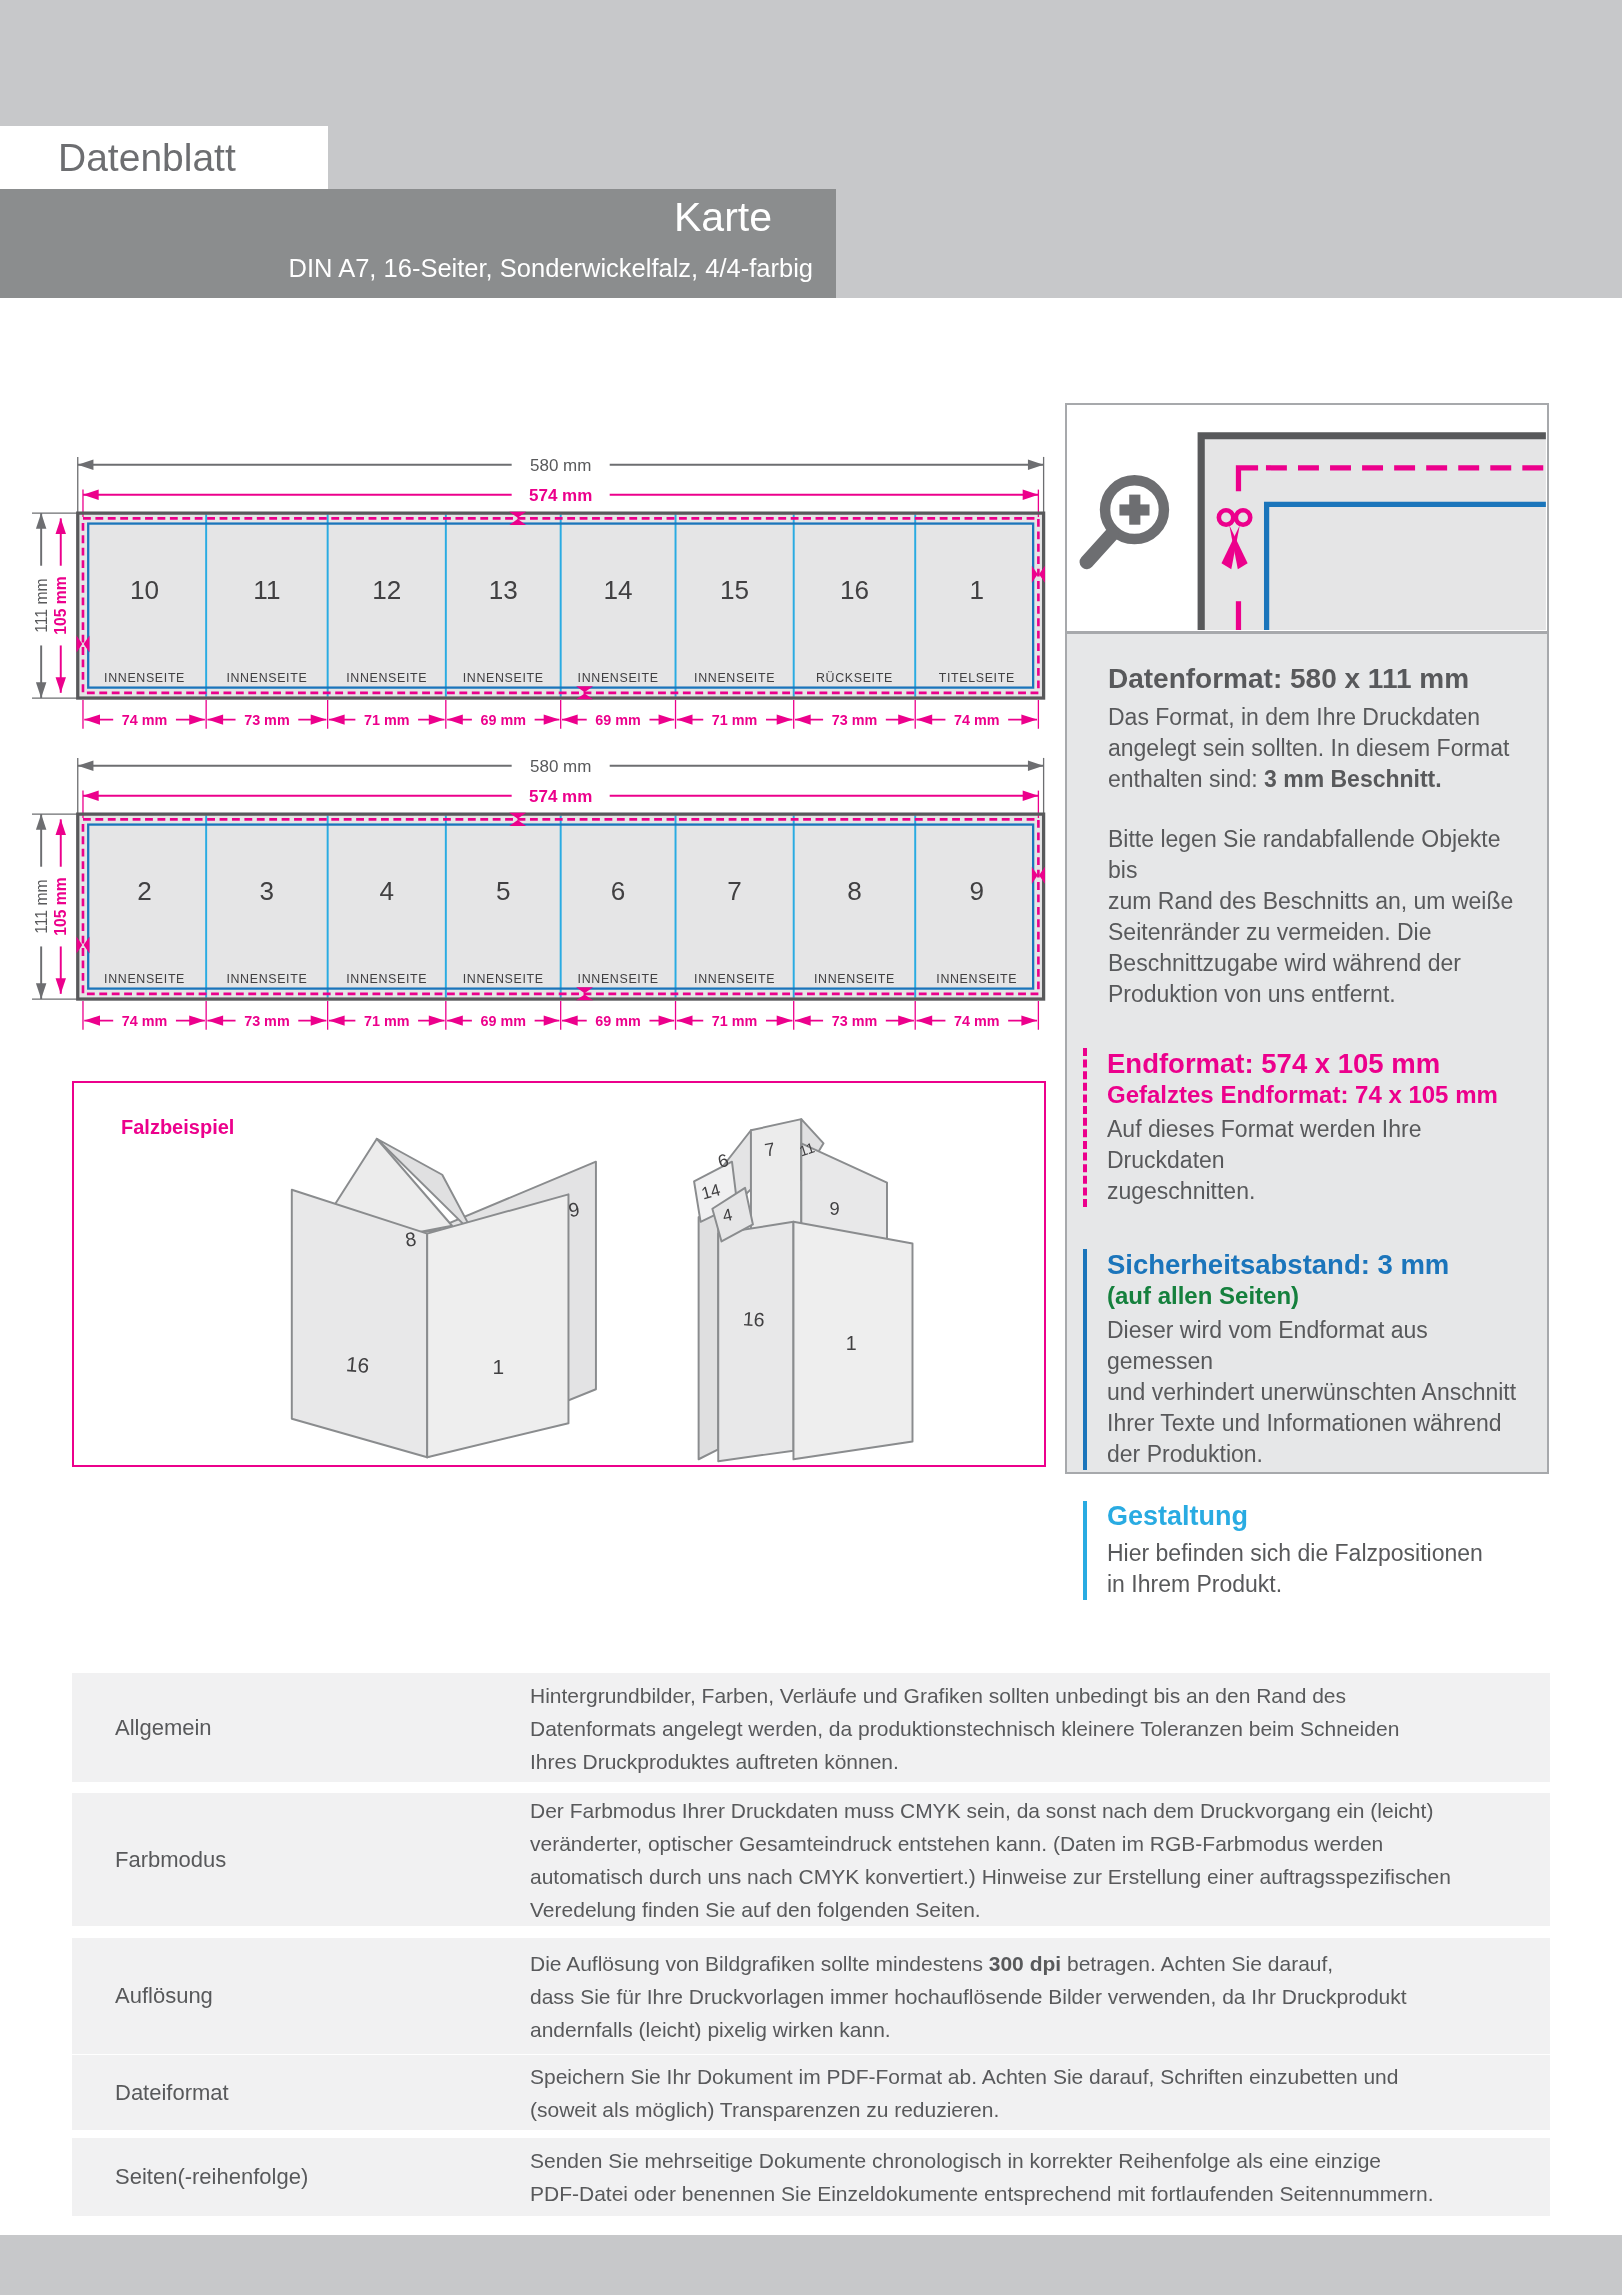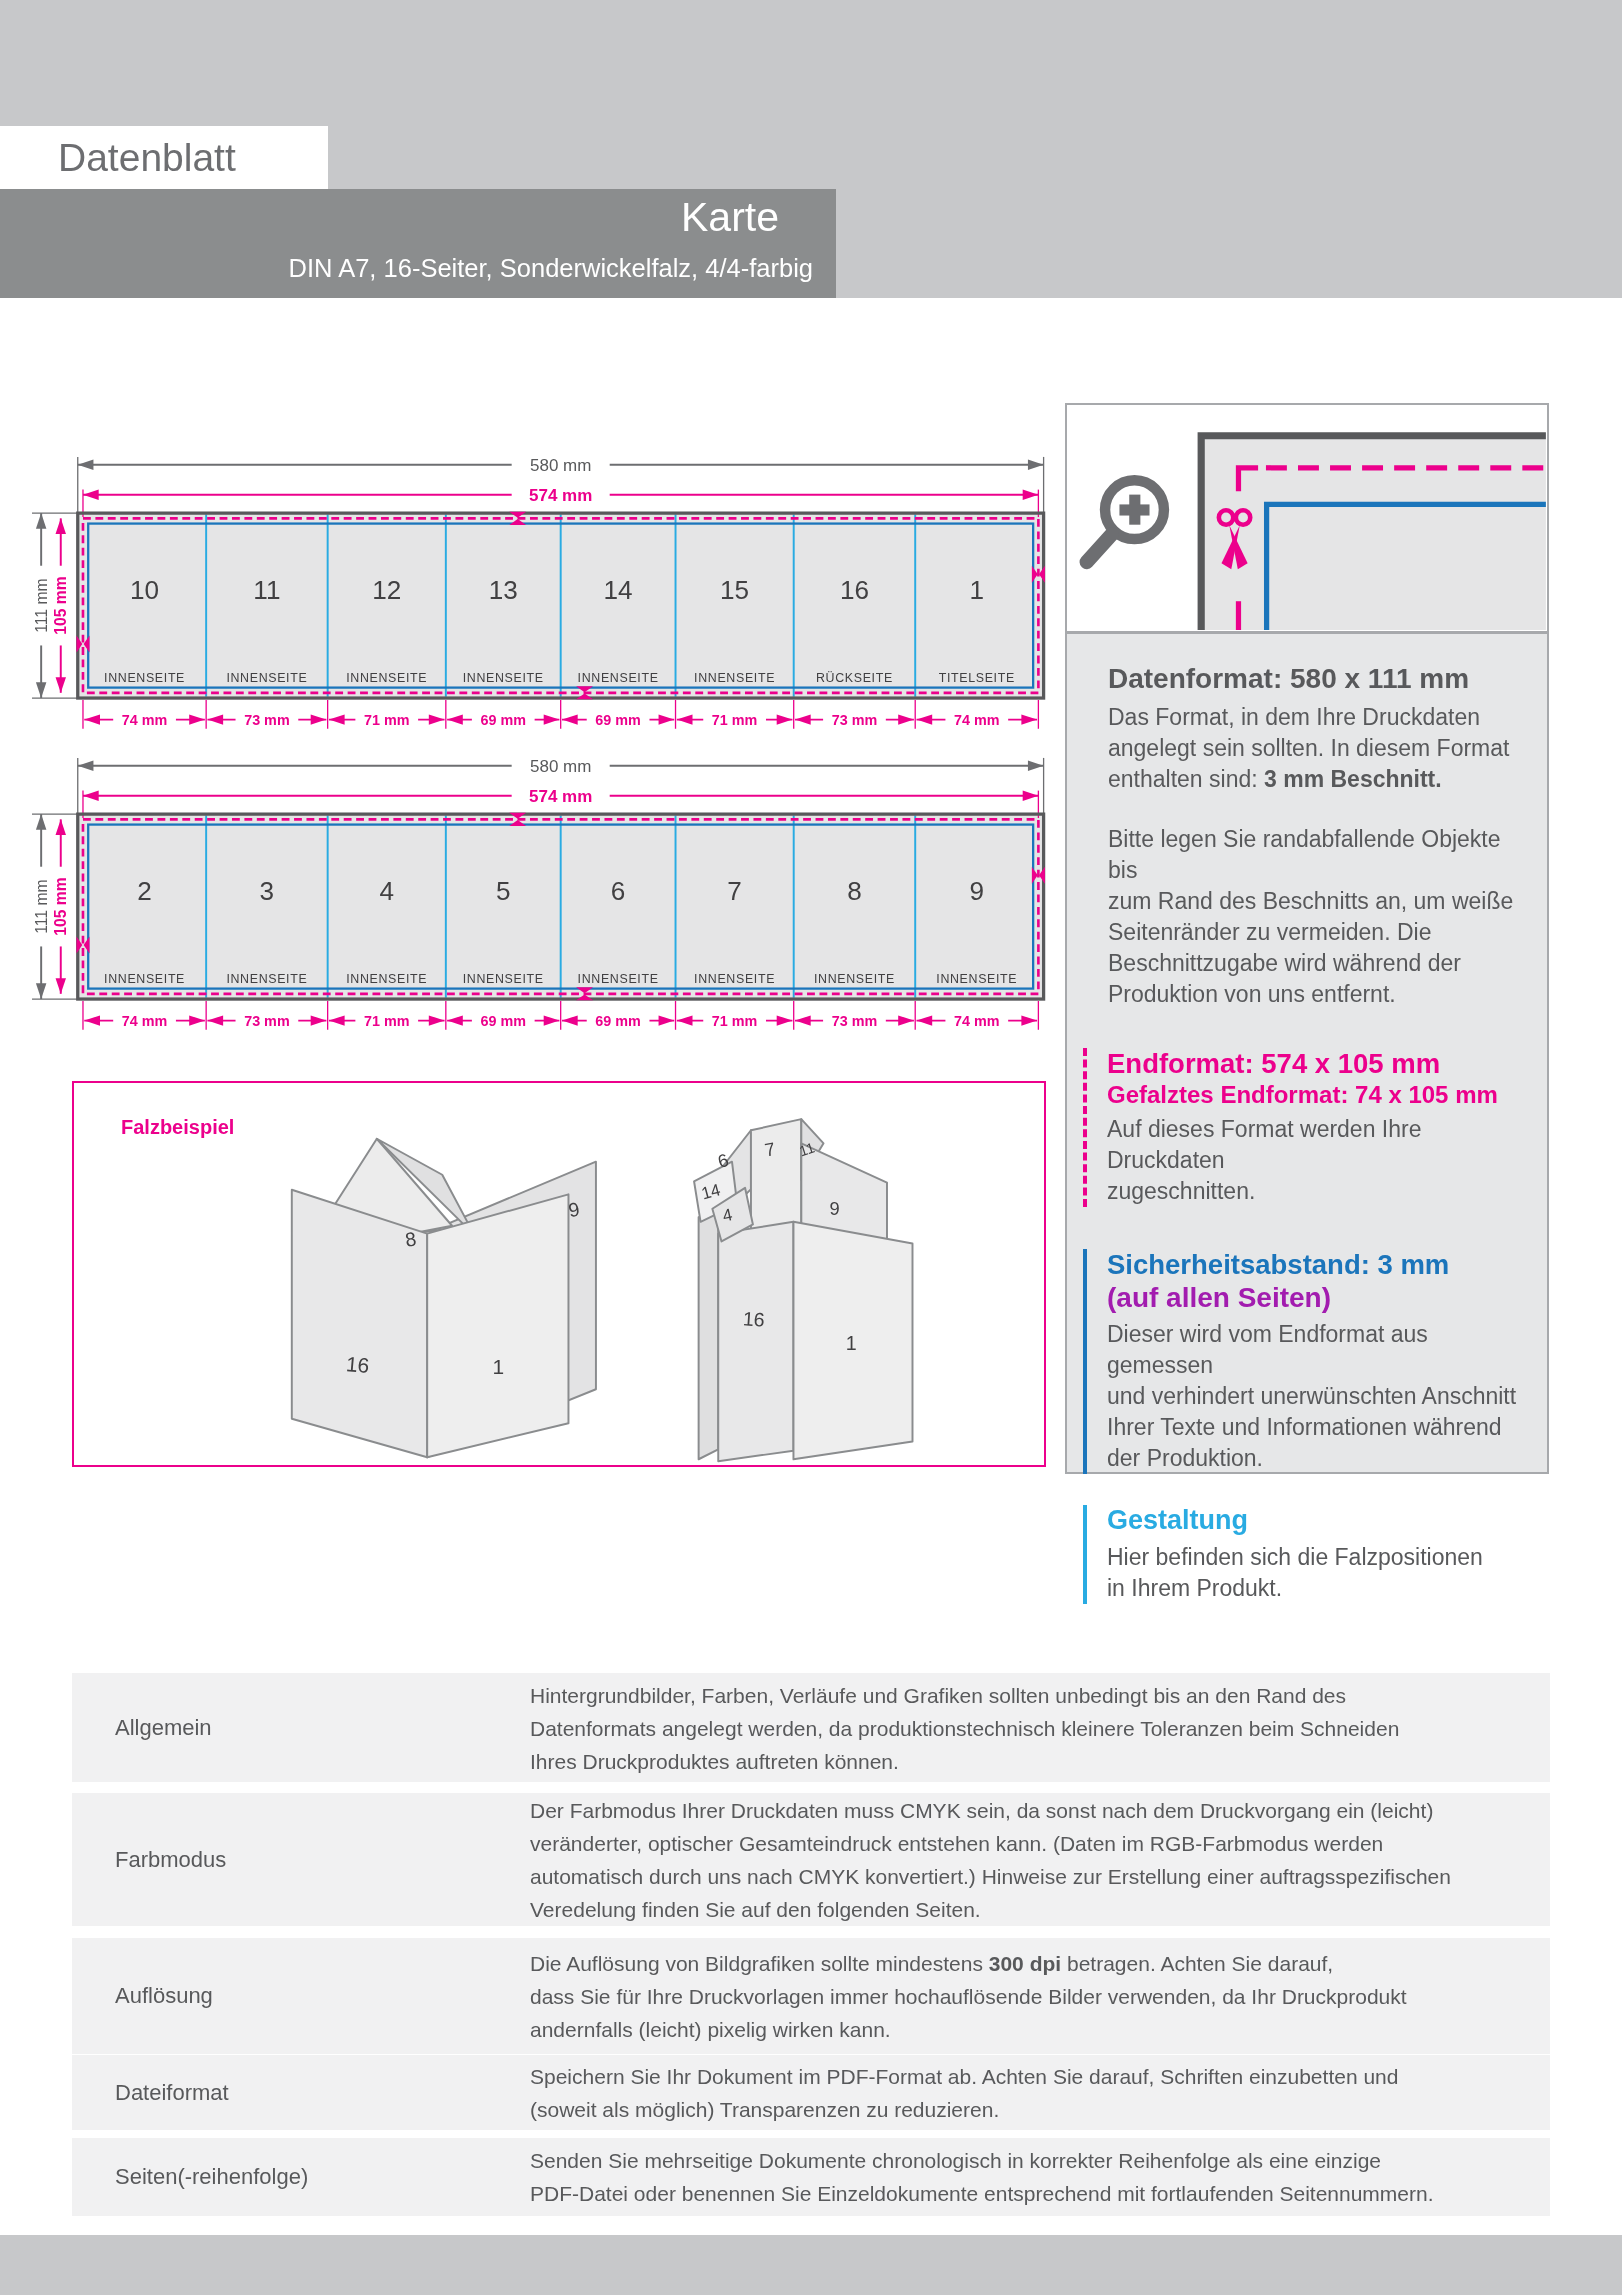--- a/index.html
+++ b/index.html
@@ -7,21 +7,21 @@
     position:relative; width:1623px; height:2295px; background:#ffffff;
     font-family:"Liberation Sans", sans-serif; overflow:hidden;
   }
   .page svg text { font-family:"Liberation Sans", sans-serif; }
 
   
   .top-band { position:absolute; left:0; top:0; width:1623px; height:298px; background:#c7c8ca; }
   .datenblatt-box { position:absolute; left:0; top:126px; width:328px; height:63px; background:#ffffff; }
   .datenblatt-box span { display:block; padding-left:58px; line-height:63px; font-size:39px; color:#6d6e71;border-radius:30px; }
   .karte-bar { position:absolute; left:0; top:189px; width:836px; height:109px; background:#8b8d8e; }
-  .karte-title { position:absolute; right:57px; top:5.2px; font-size:41px; color:#ffffff; }
+  .karte-title { position:absolute; right:64px; top:5.2px; font-size:41px; color:#ffffff; }
   .karte-sub { position:absolute; right:23px; top:65px; font-size:25.5px; color:#ffffff; }
 
   
   .sheet1 { position:absolute; left:26px; top:453px; width:1021px; height:281px; }
   .sheet2 { position:absolute; left:26px; top:754px; width:1021px; height:281px; }
 
   
   .falz-box { position:absolute; left:72px; top:1081px; width:974px; height:386px;
     border:2.6px solid #ec008c; background:#ffffff; box-sizing:border-box; }
   .falz-label { position:absolute; left:47px; top:33px; font-size:20px; font-weight:bold; color:#ec008c; }
@@ -36,21 +36,21 @@
   .ip-h { font-size:28px; font-weight:bold; color:#58595b; margin:0 0 6.5px 0; }
   .ip-body { font-size:23px; line-height:31px; color:#58595b; white-space:pre-line; margin:0; }
   .ip-gap { height:29px; }
   .ip-block { margin-left:-25px; padding-left:20px; }
   .block-end  { border-left:4.6px dashed #ec008c; margin-top:38px; }
   .block-sich { border-left:4.6px solid #1b75bb; margin-top:42px; }
   .block-falz { border-left:4.6px solid #29abe2; margin-top:31px; }
   .ih-mag  { font-size:27.5px; font-weight:bold; color:#ec008c; margin:0; }
   .ih-mag2 { font-size:24px; font-weight:bold; color:#ec008c; margin:1.3px 0 5.2px 0; }
   .ih-blue { font-size:27.5px; font-weight:bold; color:#1b75bb; margin:0; }
-  .ih-blue2{ font-size:28px; font-weight:bold; color:#a21caf; margin:1.3px 0 5.2px 0; }
+  .ih-blue2{ font-size:24px; font-weight:bold; color:#15803d; margin:1.3px 0 5.2px 0; }
   .ih-cyan { font-size:27px; font-weight:bold; color:#29abe2; margin:0 0 5.2px 0; }
 
   
   .tips-header { position:absolute; left:72px; top:1582px; width:1478px; height:75px; background:#8b8d8e; }
   .tips-header span { display:block; padding-left:37px; line-height:75px; font-size:35px; color:#ffffff; }
   .tip-row { position:absolute; left:72px; width:1478px; background:#f1f1f2; }
   .tip-label { position:absolute; left:43px; top:50%; transform:translateY(-50%); font-size:22px; color:#58595b; }
   .tip-desc { position:absolute; left:458px; width:1008px; top:50%; transform:translateY(-50%);
     font-size:21px; line-height:33px; color:#58595b; white-space:pre-line; }
   .tip-desc .b { font-weight:bold; }

